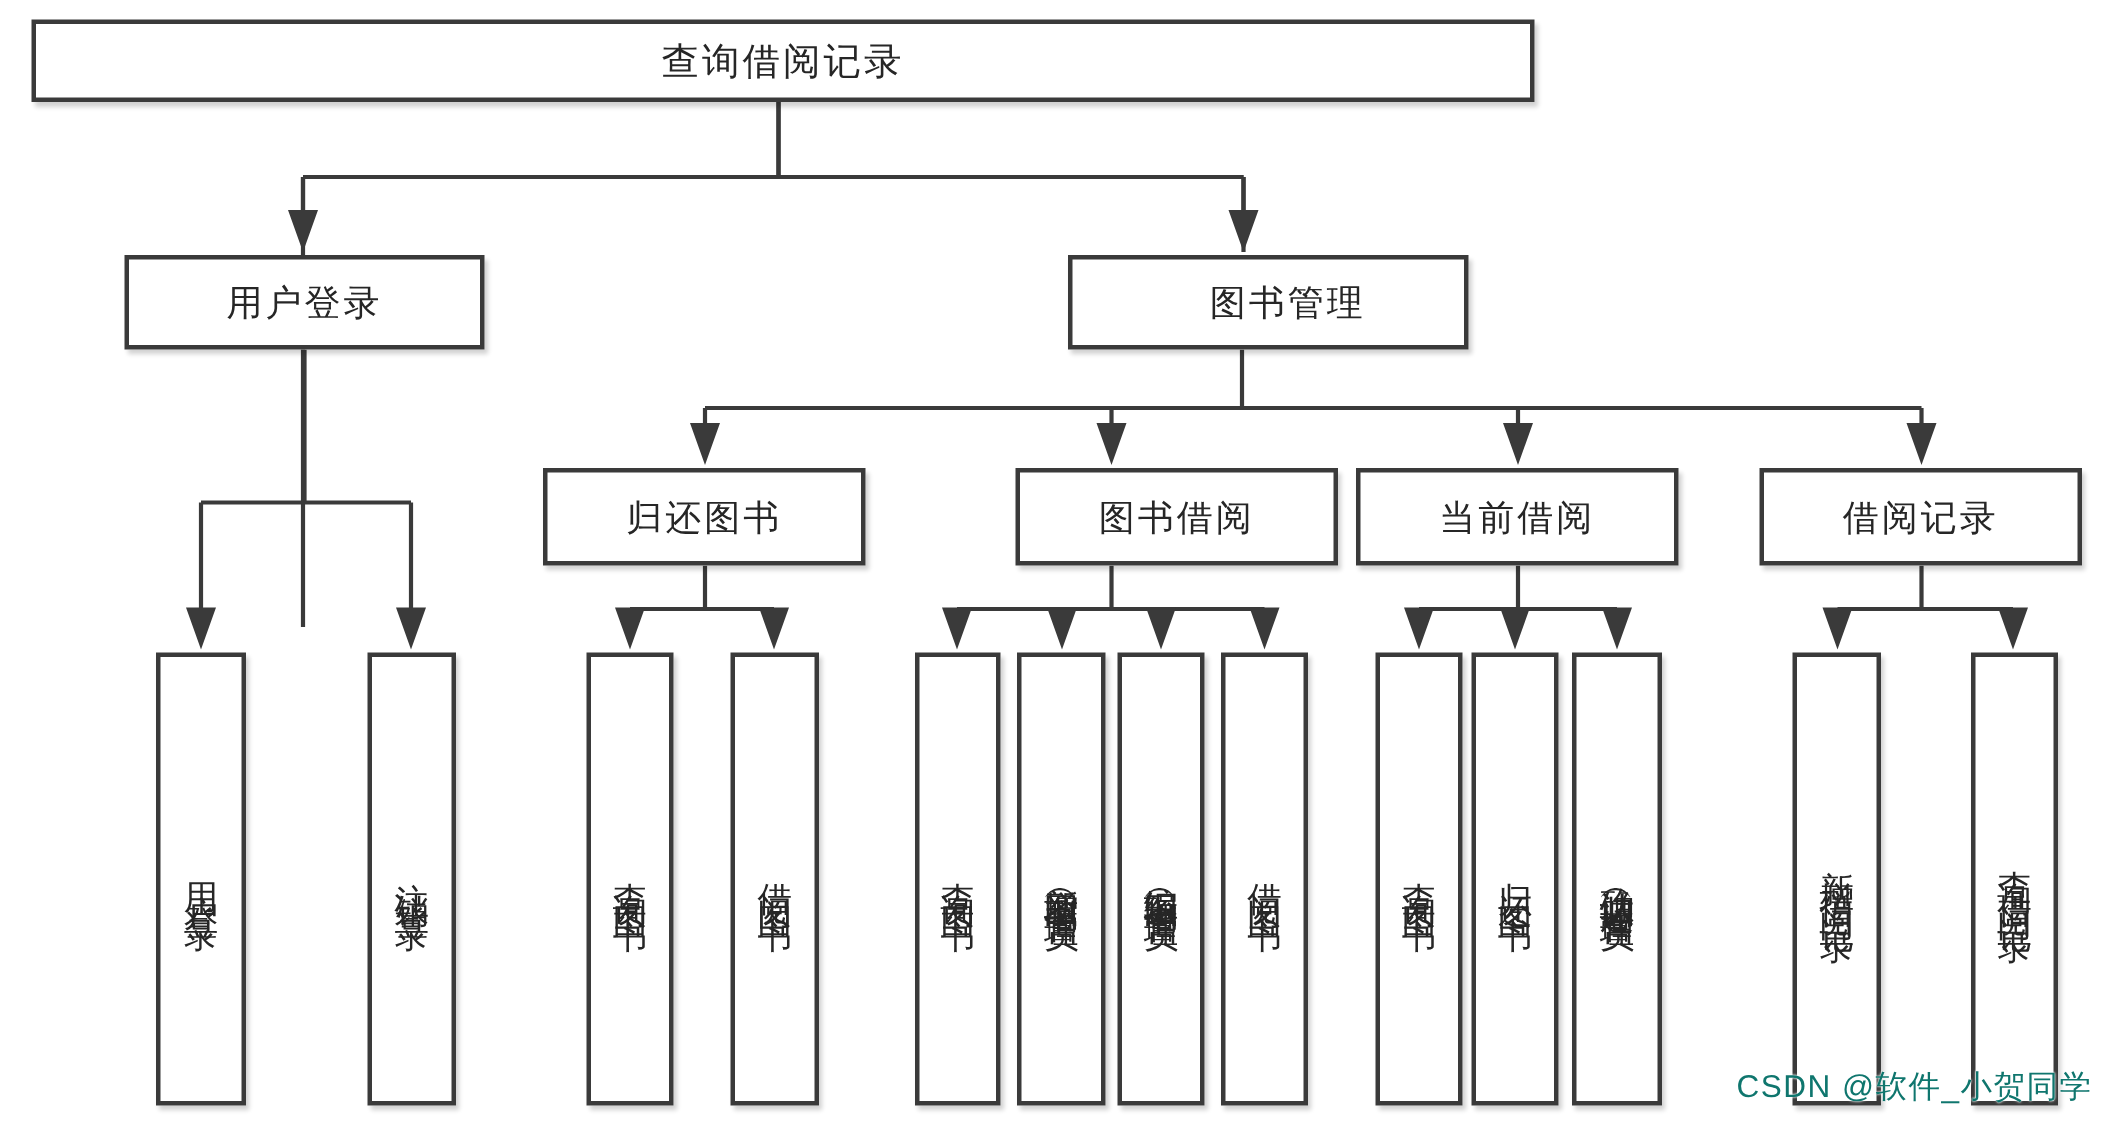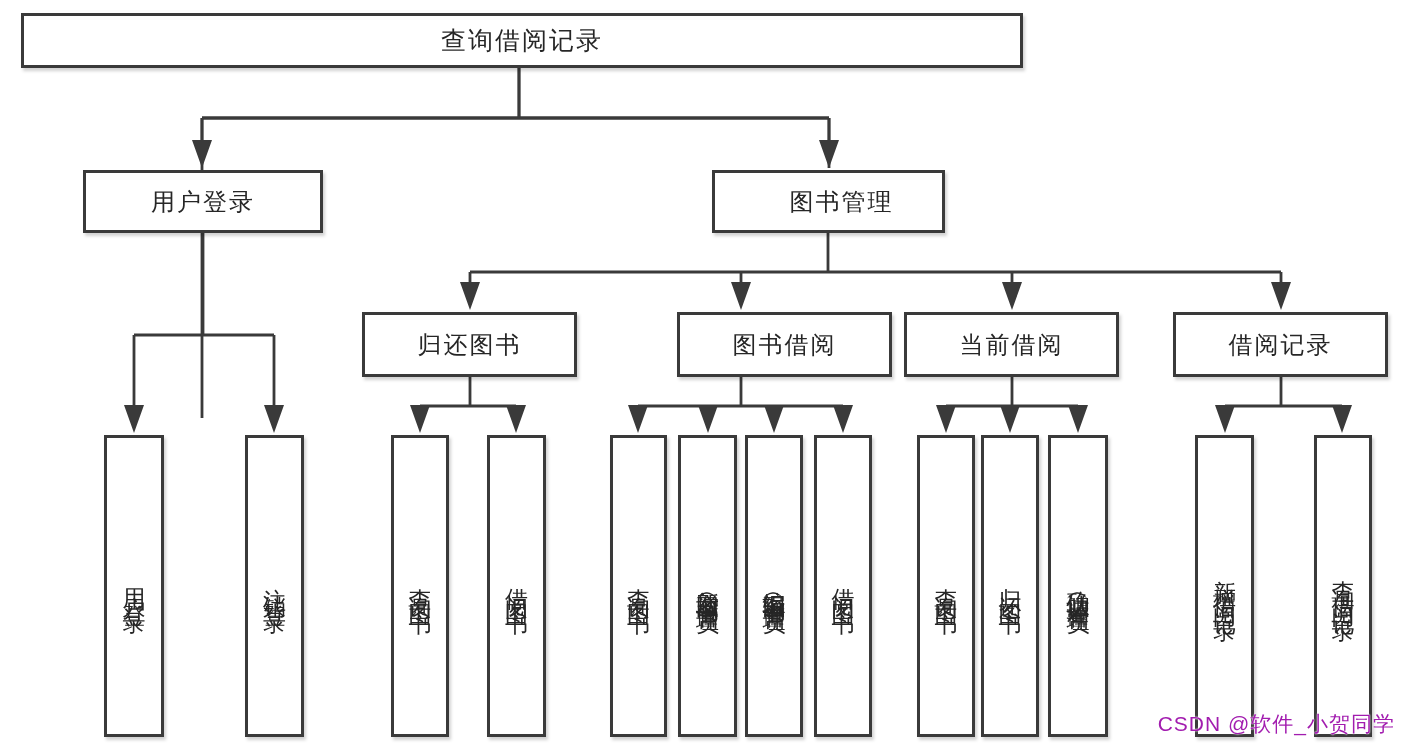--- a/index.html
+++ b/index.html
@@ -31,21 +31,21 @@
     font-size:23px;
     letter-spacing:8px;
     line-height:1;
     white-space:nowrap;
   }
   .vtext.tight{letter-spacing:3px;}
   #watermark{
     position:absolute;
     right:10px;top:710px;
     font-size:21px;
-    color:#a21caf;
+    color:#0f766e;
     text-shadow:0 0 2px #ffffff,0 0 1px #ffffff;
     letter-spacing:1px;
     z-index:10;
   }
 </style>
 </head>
 <body>
 
 <div id="stage">
 
@@ -84,21 +84,21 @@
       M936,405 L956,405 L946,433 Z
       M1000,405 L1020,405 L1010,433 Z
       M1068,405 L1088,405 L1078,433 Z
       M1215,405 L1235,405 L1225,433 Z
       M1332,405 L1352,405 L1342,433 Z"></path>
   </svg>
 
   <div class="box hbox root" style="left:21px;top:13px;width:1002px;height:55px;">查询借阅记录</div>
 
   <div class="box hbox" style="left:83px;top:170px;width:240px;height:63px;">用户登录</div>
-  <div class="box hbox" style="left:712px;top:170px;width:233px;height:63px;padding-left:26px;">图书管理</div>
+  <div class="box hbox" style="left:712px;top:170px;width:267px;height:63px;padding-left:26px;">图书管理</div>
 
   <div class="box hbox" style="left:362px;top:312px;width:215px;height:65px;">归还图书</div>
   <div class="box hbox" style="left:633px;top:312px;width:215px;height:65px;margin-left:44px;">图书借阅</div>
   <div class="box hbox" style="left:904px;top:312px;width:215px;height:65px;text-align:center;">当前借阅</div>
   <div class="box hbox" style="left:1173px;top:312px;width:215px;height:65px;">借阅记录</div>
 
   <div class="box leaf" style="left:104px;width:60px;">
     <span class="vtext">用户登录</span>
   </div>
   <div class="box leaf" style="left:245px;width:59px;">

